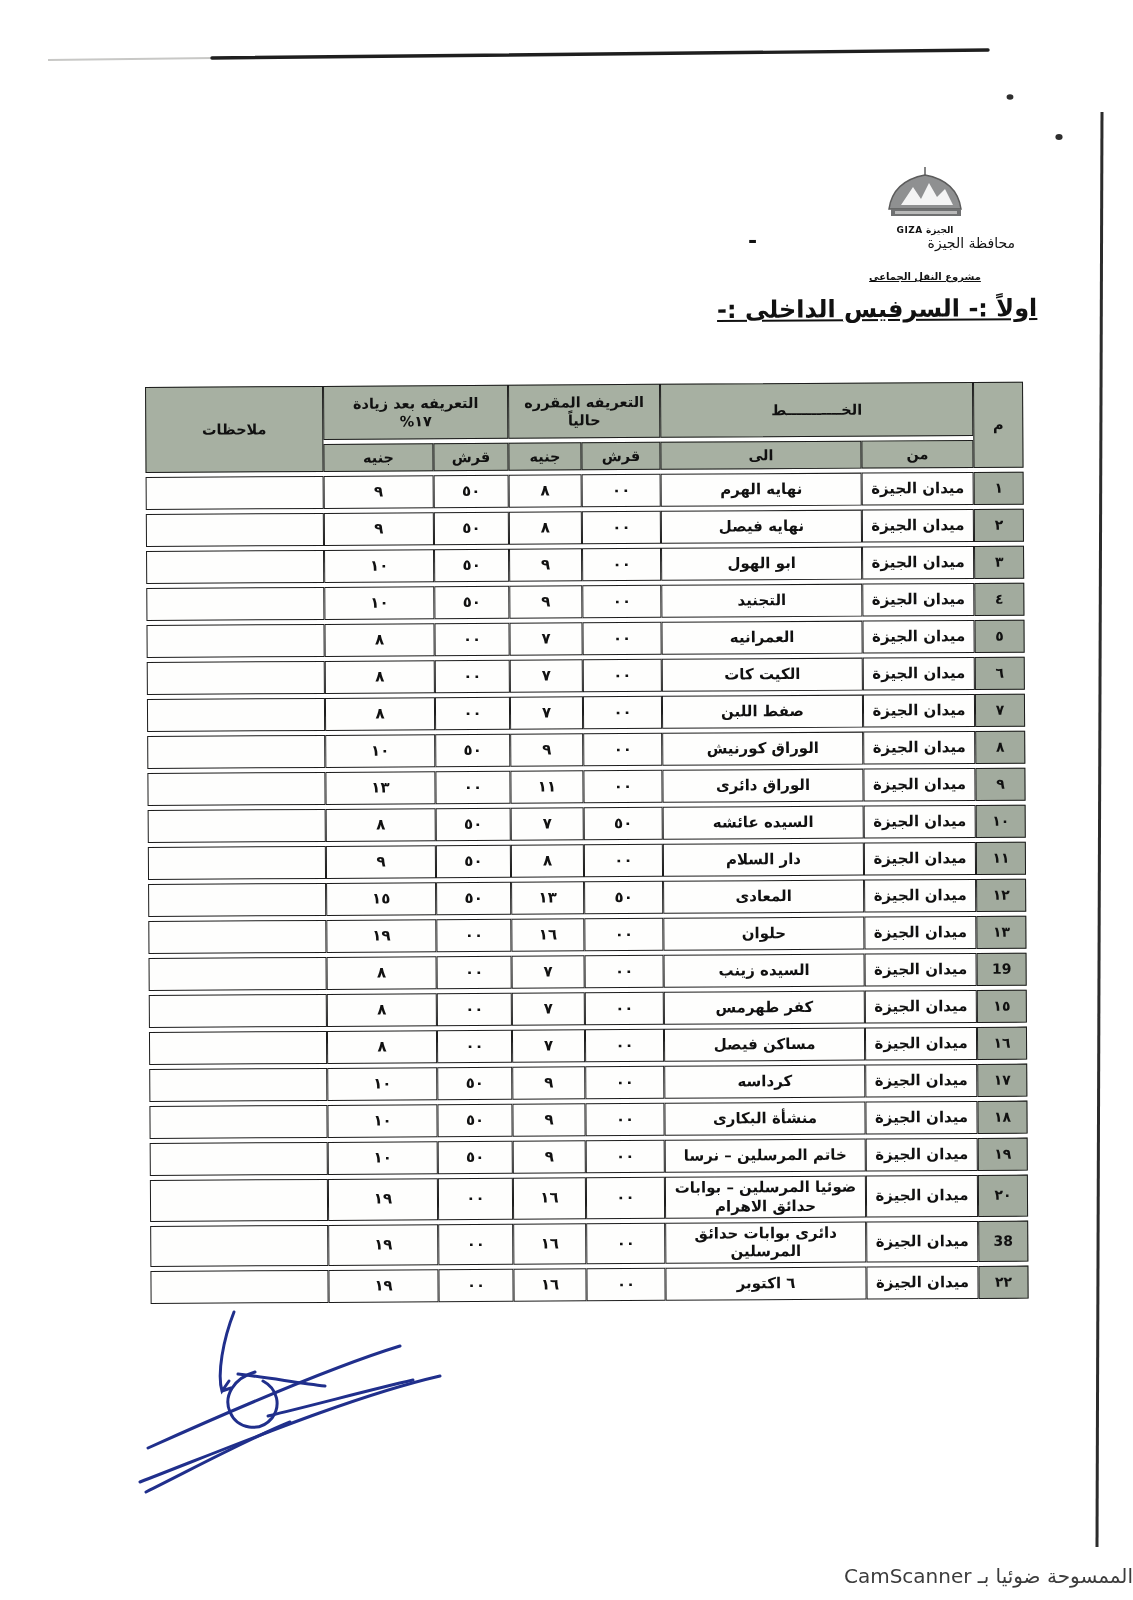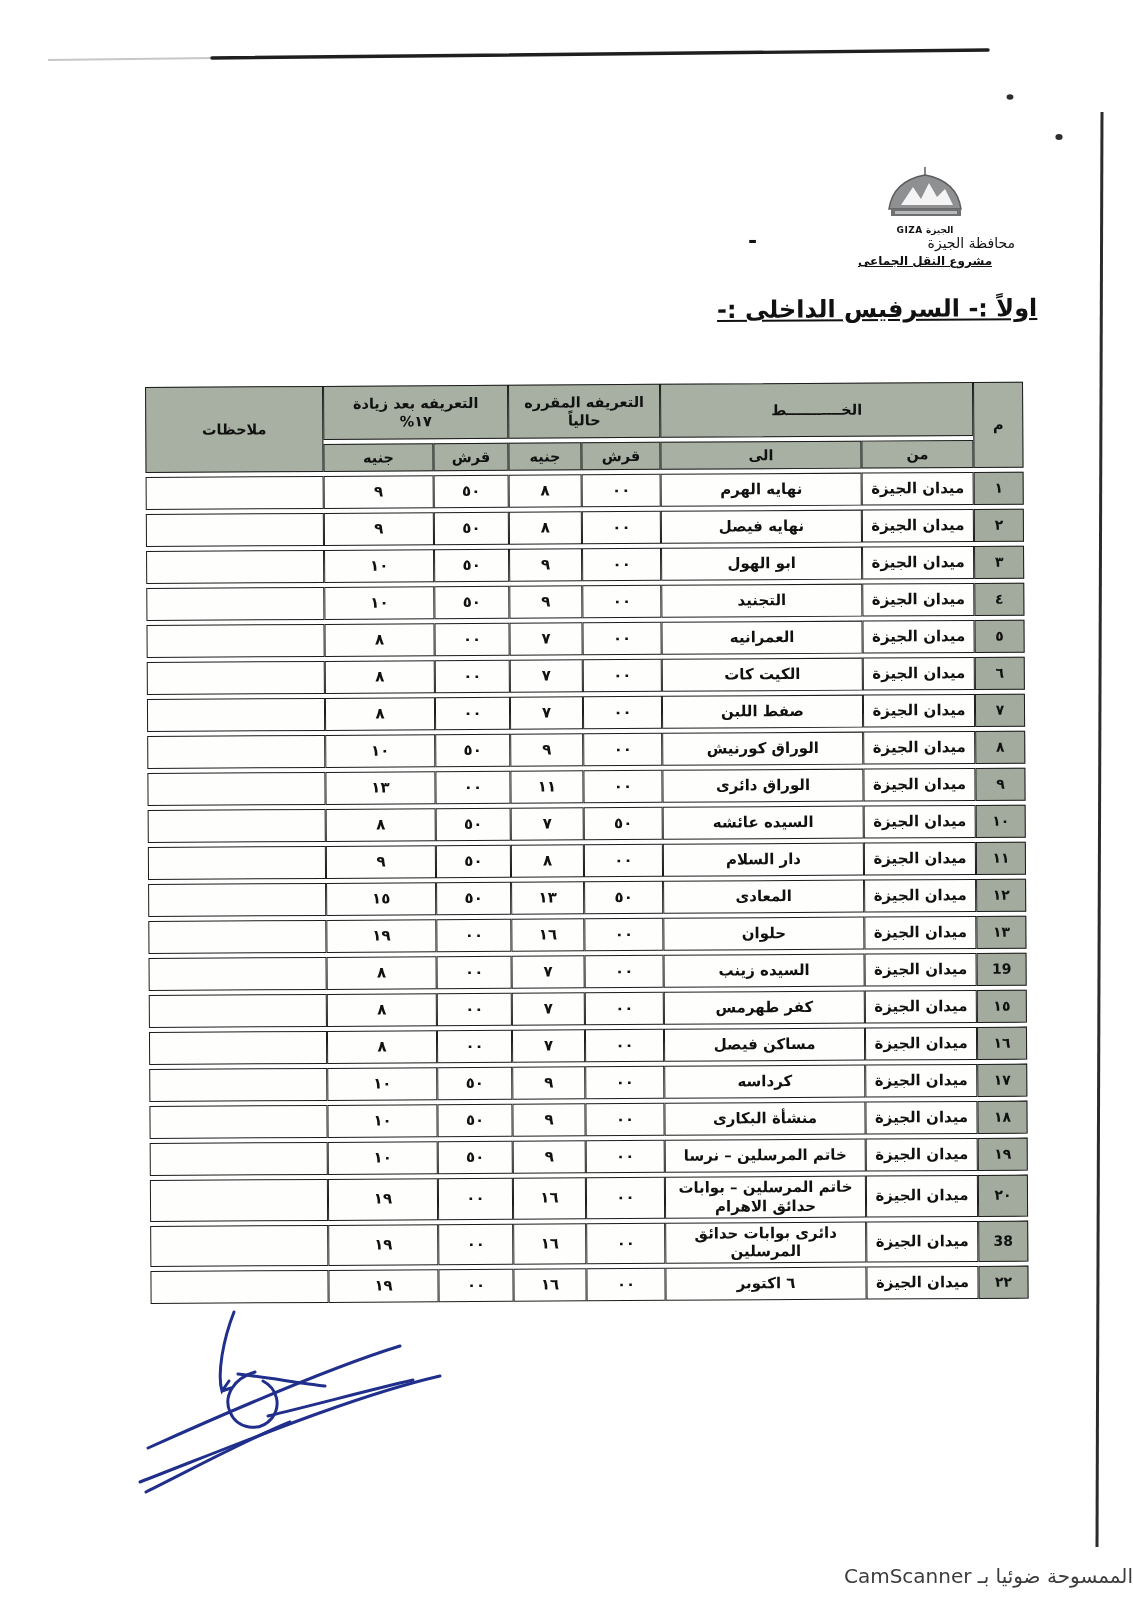--- a/index.html
+++ b/index.html
@@ -12,21 +12,21 @@
   
   .artifacts{position:absolute;inset:0;pointer-events:none;z-index:5;}
   
   .letterhead{
     position:absolute;top:165px;right:118px;width:180px;
     text-align:center;direction:rtl;z-index:2;
   }
   .logo-wrap{width:92px;margin:0 auto;}
   .logo-caption{font-size:9px;font-weight:bold;letter-spacing:.5px;direction:rtl;margin-top:-2px;}
   .org-line{font-size:14px;font-weight:normal;text-align:right;}
-  .project-line{font-size:12px;font-weight:bold;text-decoration:underline;margin-top:3px;}
+  .project-line{font-size:10px;font-weight:bold;text-decoration:underline;margin-top:20px;}
   .mid-dash{position:absolute;top:228px;left:748px;font-size:22px;font-weight:bold;z-index:2;}
   
   .doc-title{
     position:absolute;top:295px;right:96px;z-index:2;
     direction:rtl;font-size:24px;font-weight:bold;
     text-decoration:underline;letter-spacing:.5px;
     transform:rotate(-0.35deg);
   }
   
   .table-wrap{
@@ -312,21 +312,21 @@
           <td>خاتم المرسلين – نرسا</td>
           <td>٠٠</td>
           <td>٩</td>
           <td>٥٠</td>
           <td>١٠</td>
           <td></td>
         </tr>
         <tr>
           <td class="num-cell">٢٠</td>
           <td>ميدان الجيزة</td>
-          <td>خاتم المرسلين – بوابات حدائق الاهرام</td>
+          <td>ضوئيا المرسلين – بوابات حدائق الاهرام</td>
           <td>٠٠</td>
           <td>١٦</td>
           <td>٠٠</td>
           <td>١٩</td>
           <td></td>
         </tr>
         <tr>
           <td class="num-cell">38</td>
           <td>ميدان الجيزة</td>
           <td>دائرى بوابات حدائق المرسلين</td>

